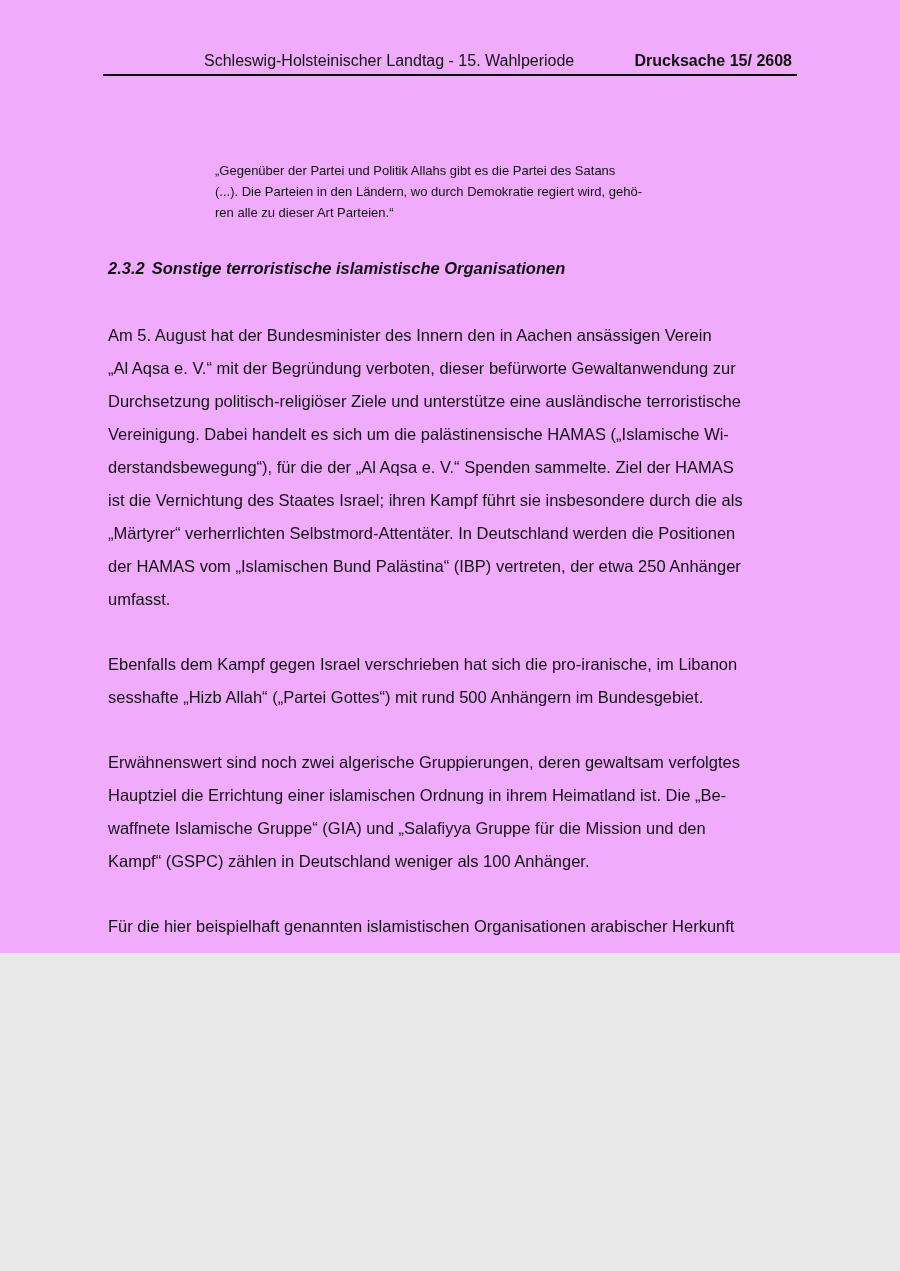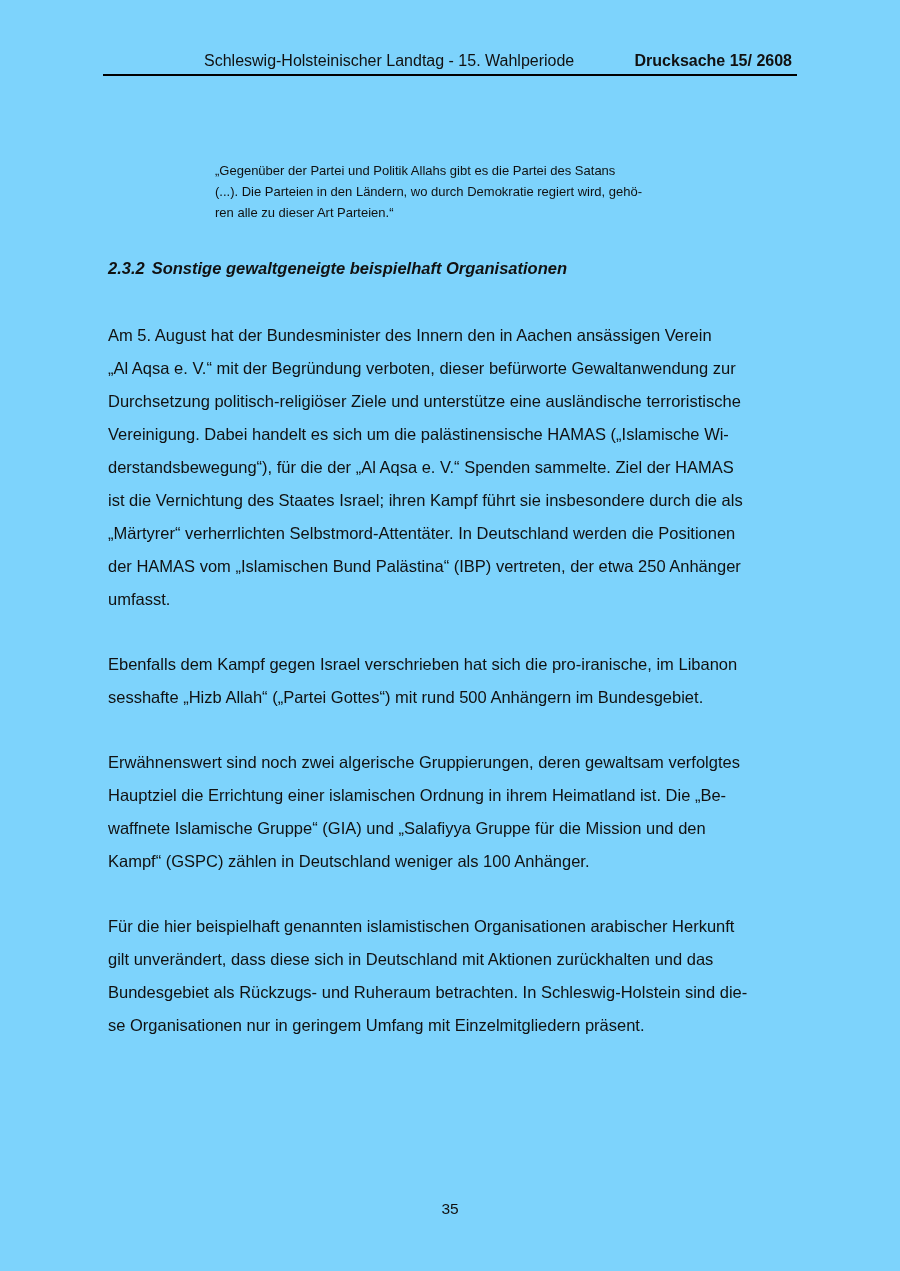--- a/index.html
+++ b/index.html
@@ -3,23 +3,23 @@
 <meta charset="utf-8">
 <style>
   html, body {
     margin: 0;
     padding: 0;
     background: #e8e8e8;
   }
   .page {
     position: relative;
     width: 900px;
-    height: 1271px;
+    height: 953px;
     margin: 0 auto;
-    background: #7dd3fc;
+    background: #f0abfc;
     font-family: "Liberation Sans", "DejaVu Sans", sans-serif;
     color: #111111;
     overflow: hidden;
   }
   .header-row {
     position: absolute;
     top: 51px;
     left: 108px;
     width: 684px;
     display: flex;
@@ -101,21 +101,21 @@
     <span class="header-left">Schleswig-Holsteinischer Landtag - 15. Wahlperiode</span>
     <span class="header-right">Drucksache 15/ 2608</span>
   </div>
 
   <div class="header-rule"></div>
 
   <div class="quote-block">„Gegenüber der Partei und Politik Allahs gibt es die Partei des Satans
 (...). Die Parteien in den Ländern, wo durch Demokratie regiert wird, gehö-
 ren alle zu dieser Art Parteien.“</div>
 
-  <h2 class="section-heading"><span class="sec-num">2.3.2</span><span>Sonstige gewaltgeneigte beispielhaft Organisationen</span></h2>
+  <h2 class="section-heading"><span class="sec-num">2.3.2</span><span>Sonstige terroristische islamistische Organisationen</span></h2>
 
   <div class="body-text">
     <p>Am 5. August hat der Bundesminister des Innern den in Aachen ansässigen Verein
 „Al Aqsa e. V.“ mit der Begründung verboten, dieser befürworte Gewaltanwendung zur
 Durchsetzung politisch-religiöser Ziele und unterstütze eine ausländische terroristische
 Vereinigung. Dabei handelt es sich um die palästinensische HAMAS („Islamische Wi-
 derstandsbewegung“), für die der „Al Aqsa e. V.“ Spenden sammelte. Ziel der HAMAS
 ist die Vernichtung des Staates Israel; ihren Kampf führt sie insbesondere durch die als
 „Märtyrer“ verherrlichten Selbstmord-Attentäter. In Deutschland werden die Positionen
 der HAMAS vom „Islamischen Bund Palästina“ (IBP) vertreten, der etwa 250 Anhänger

